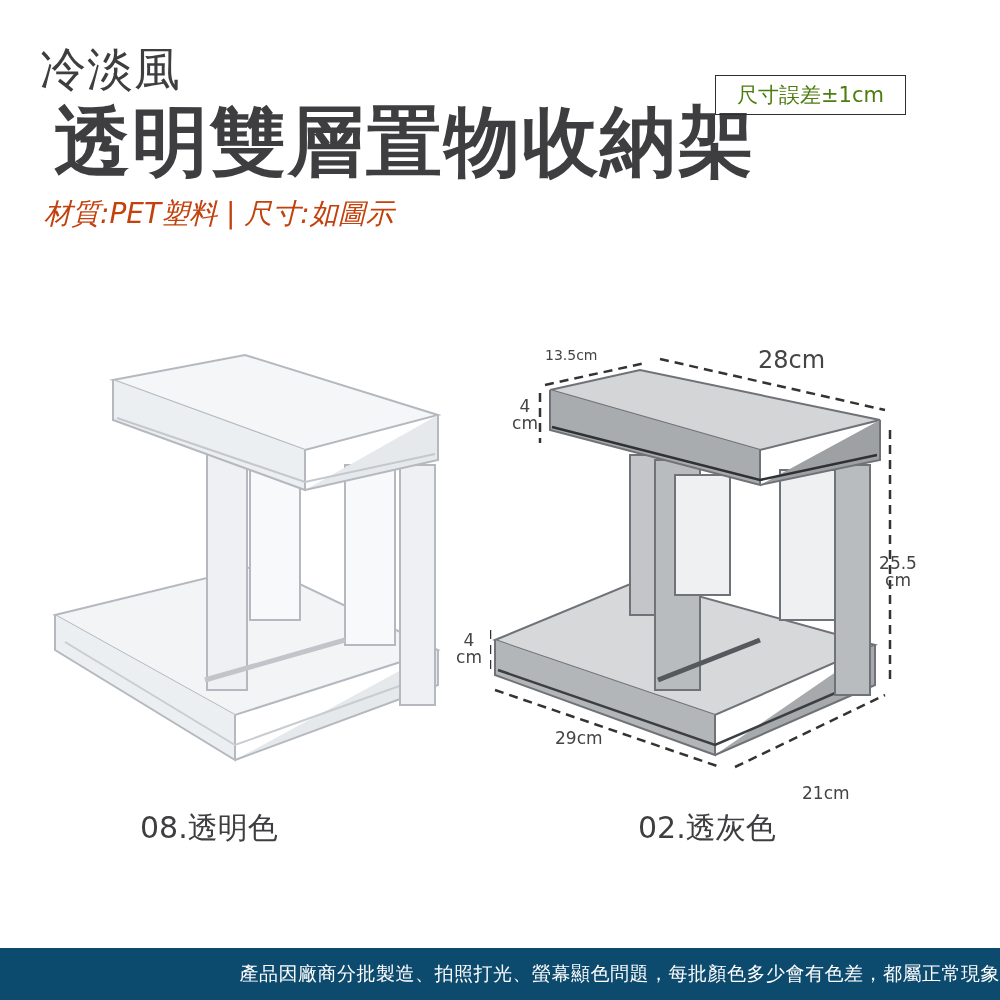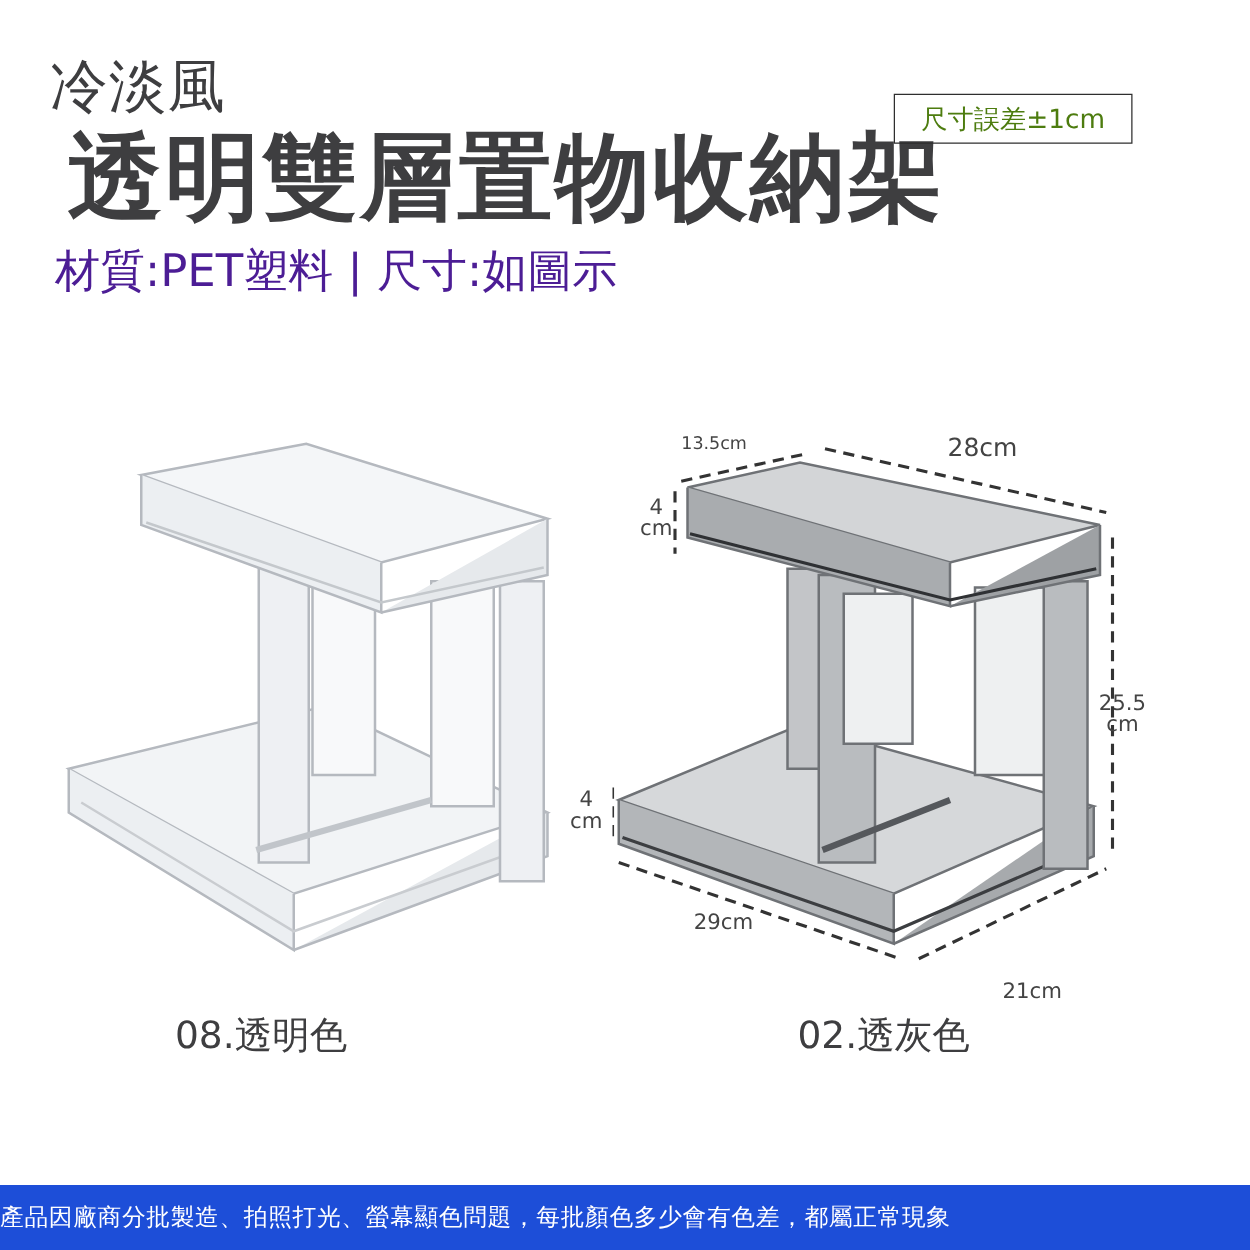--- a/index.html
+++ b/index.html
@@ -2,26 +2,26 @@
 <html><head>
 <meta charset="utf-8">
 <style>
   html, body { margin:0; padding:0; }
   body {
     width:1000px; height:1000px; background:#ffffff; position:relative; overflow:hidden;
     font-family: "DejaVu Sans", "Liberation Sans", sans-serif; color:#3e3e40;
   }
   .title-small { position:absolute; left:40px; top:46px; font-size:46px; font-weight:normal; color:#3e3e40; letter-spacing:1px; line-height:1; }
   .title-big { position:absolute; left:38px; top:104px; font-size:76px; font-weight:bold; color:#3e3e40; letter-spacing:2px; line-height:1;margin-left:16px; }
-  .subtitle { position:absolute; left:44px; top:200px; font-size:36px; color:#4c1d95; line-height:1; }
+  .subtitle { position:absolute; left:44px; top:200px; font-size:28px; color:#c2410c; line-height:1;font-style:italic; }
   .tolerance-box { position:absolute; left:715px; top:75px; width:191px; height:40px; border:1.5px solid #2e2e2e; box-sizing:border-box; display:flex; align-items:center; justify-content:center; font-size:21px; color:#4d7c0f; }
   .product { position:absolute; }
   .variant-label { position:absolute; font-size:30px; color:#3e3e40; top:808px; }
   .dim { position:absolute; font-size:17px; color:#444; line-height:1; text-align:center; }
-  .footer { position:absolute; left:0; top:948px; width:1000px; height:52px; background:#1d4ed8; color:#ffffff; font-size:19px; display:flex; align-items:center; justify-content:flex-start; letter-spacing:0.5px; }
+  .footer { position:absolute; left:0; top:948px; width:1000px; height:52px; background:#0c4a6e; color:#ffffff; font-size:19px; display:flex; align-items:center; justify-content:flex-end; letter-spacing:0.5px; }
 </style>
 </head>
 <body>
 
 <div class="title-small">冷淡風</div>
 <div class="title-big">透明雙層置物收納架</div>
 <div class="subtitle">材質:PET塑料 | 尺寸:如圖示</div>
 <div class="tolerance-box">尺寸誤差±1cm</div>
 
 <svg class="product" style="left:45px;top:350px" width="400" height="430" viewBox="0 0 400 430">
@@ -71,21 +71,21 @@
     <line x1="170" y1="14" x2="395" y2="65"></line>
     <line x1="50" y1="48" x2="50" y2="98"></line>
     <line x1="400" y1="85" x2="400" y2="340"></line>
     <line x1="0" y1="285" x2="0" y2="325"></line>
     <line x1="5" y1="345" x2="230" y2="422"></line>
     <line x1="245" y1="422" x2="395" y2="350"></line>
   </g>
 </svg>
 
 <div class="dim" style="left:545px;top:348px;font-size:14px">13.5cm</div>
-<div class="dim" style="left:758px;top:348px;font-size:20px">28cm</div>
+<div class="dim" style="left:758px;top:348px;font-size:24px">28cm</div>
 <div class="dim" style="left:508px;top:398px;width:34px">
   <div>4</div>
   <div>cm</div>
 </div>
 <div class="dim" style="left:876px;top:555px;width:44px">
   <div>25.5</div>
   <div>cm</div>
 </div>
 <div class="dim" style="left:452px;top:632px;width:34px">
   <div>4</div>

